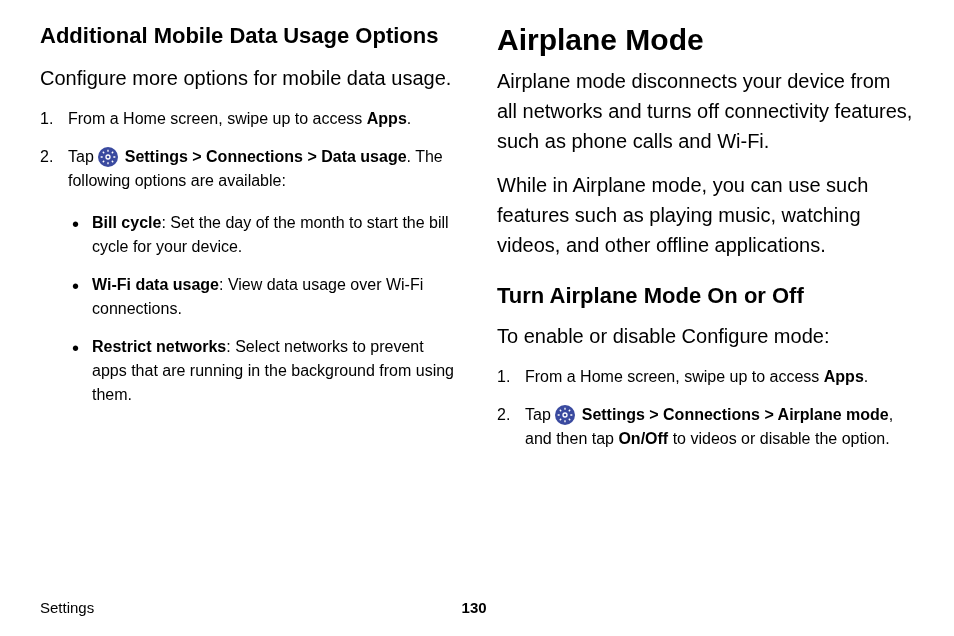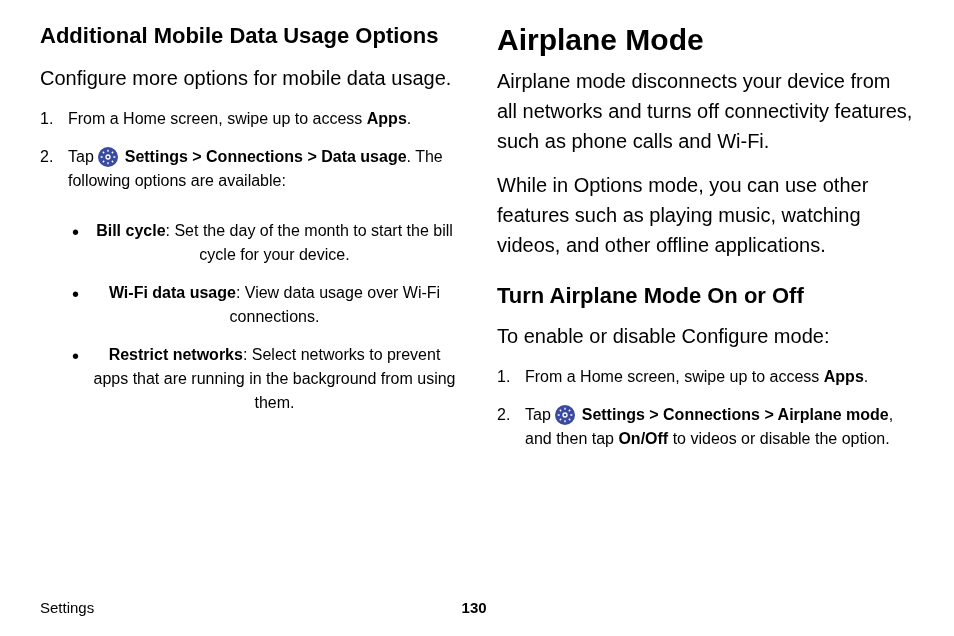--- a/index.html
+++ b/index.html
@@ -62,22 +62,21 @@
     }
     ol > li::before {
       content: counter(item) ".";
       position: absolute;
       left: 0;
       top: 0;
     }
     ul {
       list-style: none;
       padding-left: 0;
-      margin-top: 26px;
-      text-align: center;
+      margin-top: 18px;
     }
     ul > li {
       font-size: 16px;
       line-height: 1.5;
       margin-bottom: 14px;
       padding-left: 24px;
       position: relative;
     }
     ul > li::before {
       content: "•";
@@ -146,21 +145,21 @@
           <li><span class="bold">Wi-Fi data usage</span><span>: View data usage over Wi-Fi connections.</span></li>
           <li><span class="bold">Restrict networks</span><span>: Select networks to prevent apps that are running in the background from using them.</span></li>
         </ul>
       </li>
     </ol>
   </div>
 
   <div class="col">
     <div class="h1">Airplane Mode</div>
     <div class="para">Airplane mode disconnects your device from all networks and turns off connectivity features, such as phone calls and Wi-Fi.</div>
-    <div class="para">While in Options mode, you can use other features such as playing music, watching videos, and other offline applications.</div>
+    <div class="para">While in Airplane mode, you can use such features such as playing music, watching videos, and other offline applications.</div>
     <div class="h3">Turn Airplane Mode On or Off</div>
     <div class="para">To enable or disable Configure mode:</div>
     <ol>
       <li>
         <span>From a Home screen, swipe up to access </span><span class="bold">Apps</span><span>.</span>
       </li>
       <li>
         <span>Tap </span><span class="settings-icon"><svg viewBox="0 0 24 24" fill="none" stroke="#fff" stroke-width="2">
               <circle cx="12" cy="12" r="3"></circle>
               <path d="M12 1v3m0 16v3M4.2 4.2l2.1 2.1m11.4 11.4l2.1 2.1M1 12h3m16 0h3M4.2 19.8l2.1-2.1m11.4-11.4l2.1-2.1"></path>

